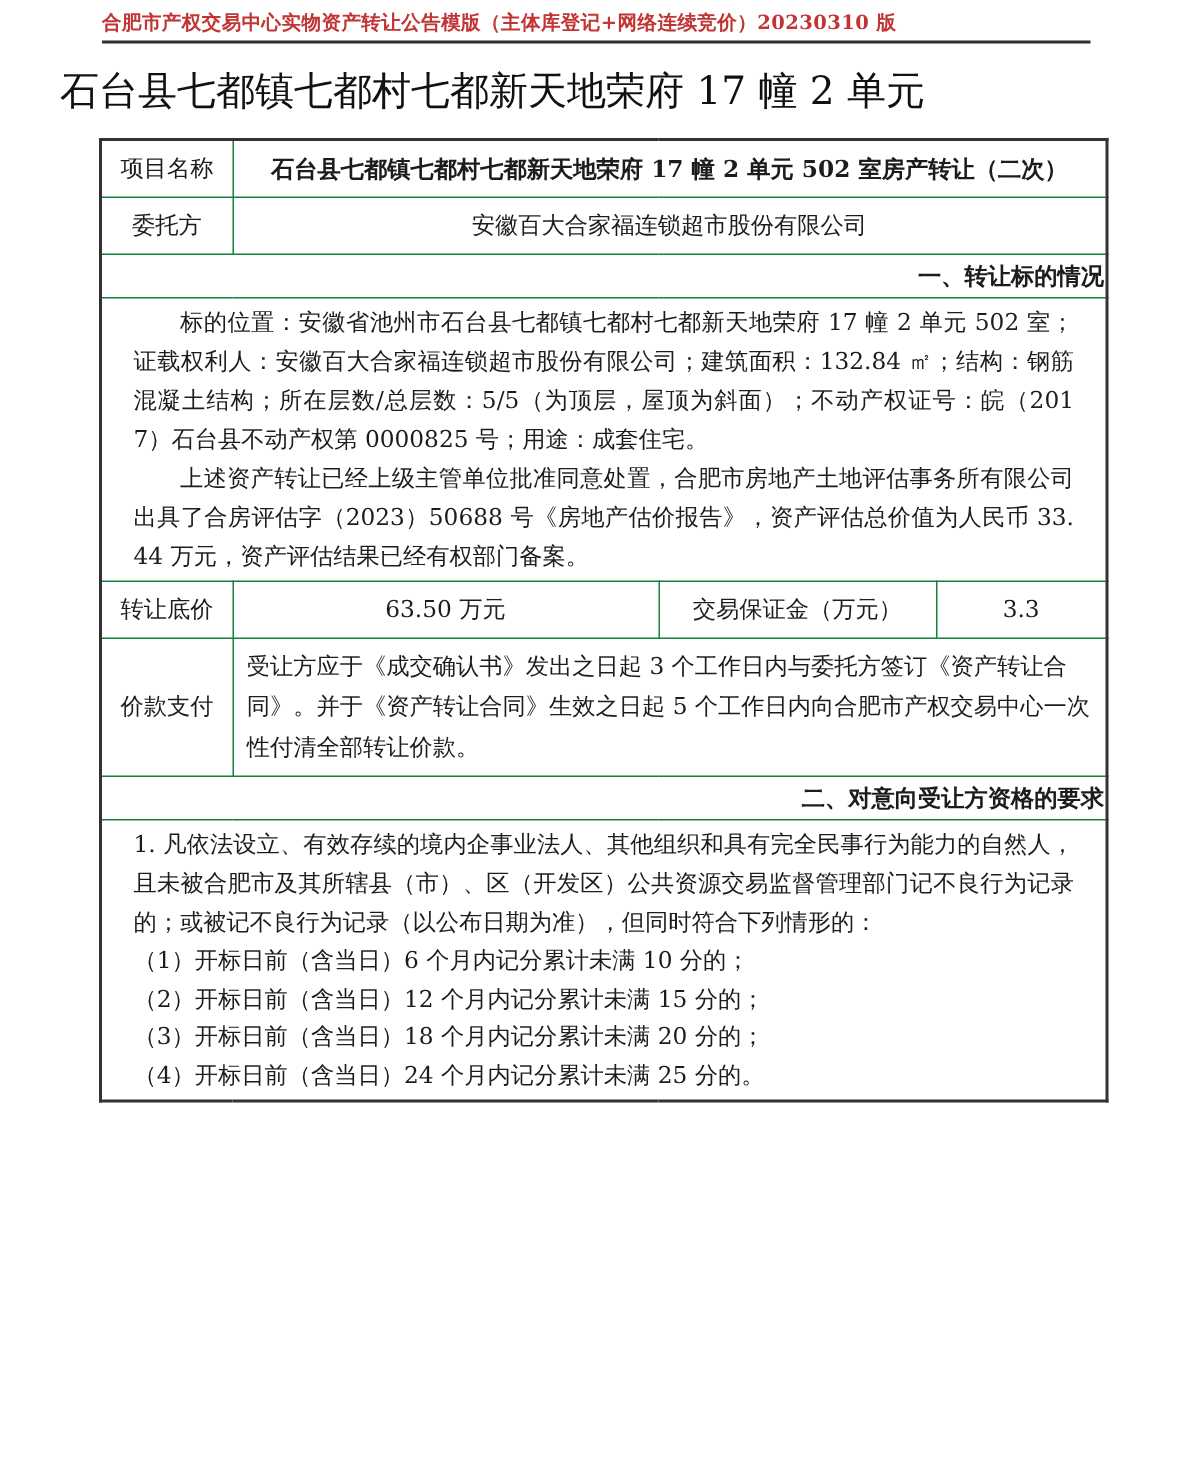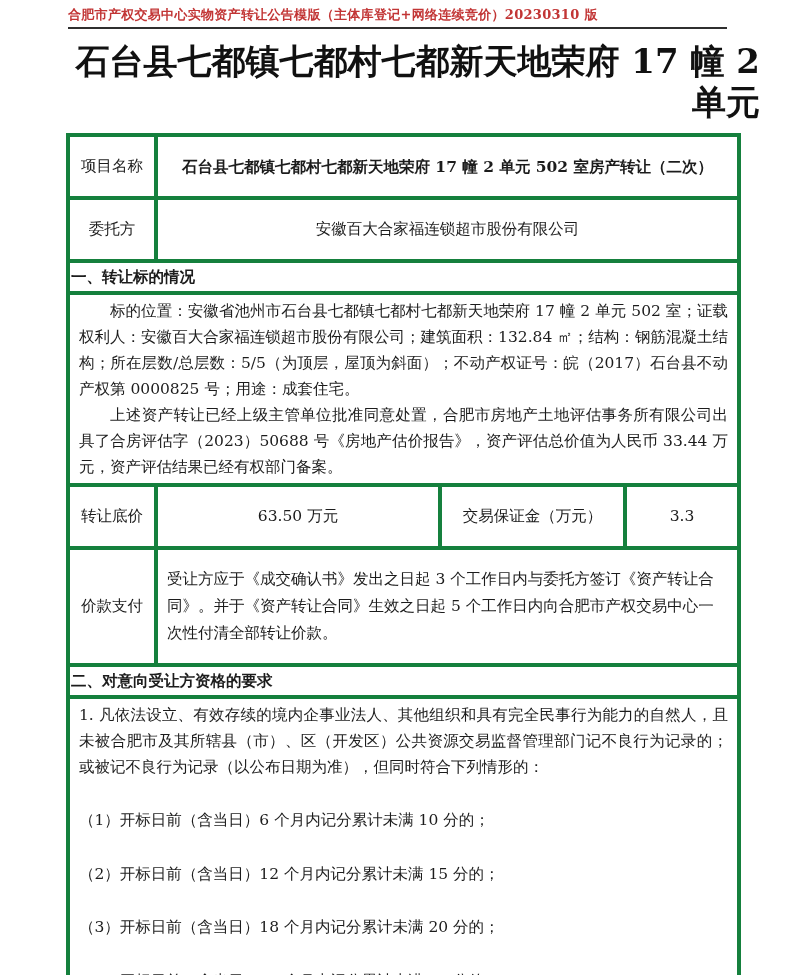--- a/index.html
+++ b/index.html
@@ -13,66 +13,66 @@
     margin:6px 73px 0 68px;
     border-bottom:2px solid #2f2f2f;
     padding-bottom:3px;
     font-size:13px;
     font-weight:bold;
     color:#c23535;
     letter-spacing:.3px;
   }
   .doc-title{
     margin:12px 40px 10px 40px;
-    text-align:right;
-    font-size:34px;
-    font-weight:bold;
+    text-align:left;
+    font-size:26px;
+    font-weight:normal;
     line-height:41px;
     color:#111;
   }
   table.announcement{
     margin-left:66px;
     width:671px;
     border-collapse:collapse;
     table-layout:fixed;
     border:2px solid #333;
   }
   table.announcement td{
-    border:4px solid #15803d;
+    border:1px solid #15803d;
     font-size:15.5px;
     vertical-align:middle;
     word-break:break-all;
   }
   td.lbl{
     text-align:center;
     padding:1px 7px;
     line-height:27px;
   }
   td.val{
-    padding:16px 9px;
+    padding:5px 9px;
     line-height:27px;
     margin-left:32px;
   }
   td.val.center{text-align:center;}
   tr.h28 td{height:26px;}
   td.section-head{
-    text-align:left;
+    text-align:right;
     font-weight:bold;
     height:26px;
     line-height:26px;
   }
   td.block{
-    padding:3px 9px;
+    padding:3px 21px;
     line-height:26px;
     text-align:justify;
   }
   .para{ text-indent:2em; }
   .bold{ font-weight:bold; }
   .q-intro{ line-height:26px; }
-  .q-item{ line-height:25.5px;margin-top:28px; }
+  .q-item{ line-height:25.5px; }
 </style>
 </head>
 <body>
 
 <div class="doc-header">
   <span>合肥市产权交易中心实物资产转让公告模版（主体库登记+网络连续竞价）20230310 版</span>
 </div>
 
 <div class="doc-title">
   <span>石台县七都镇七都村七都新天地荣府 17 幢 2 单元</span><br>

